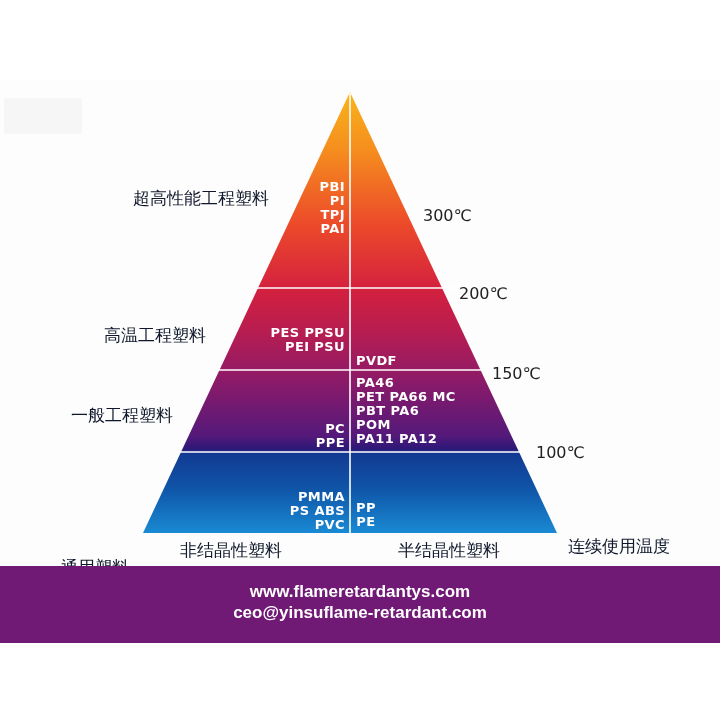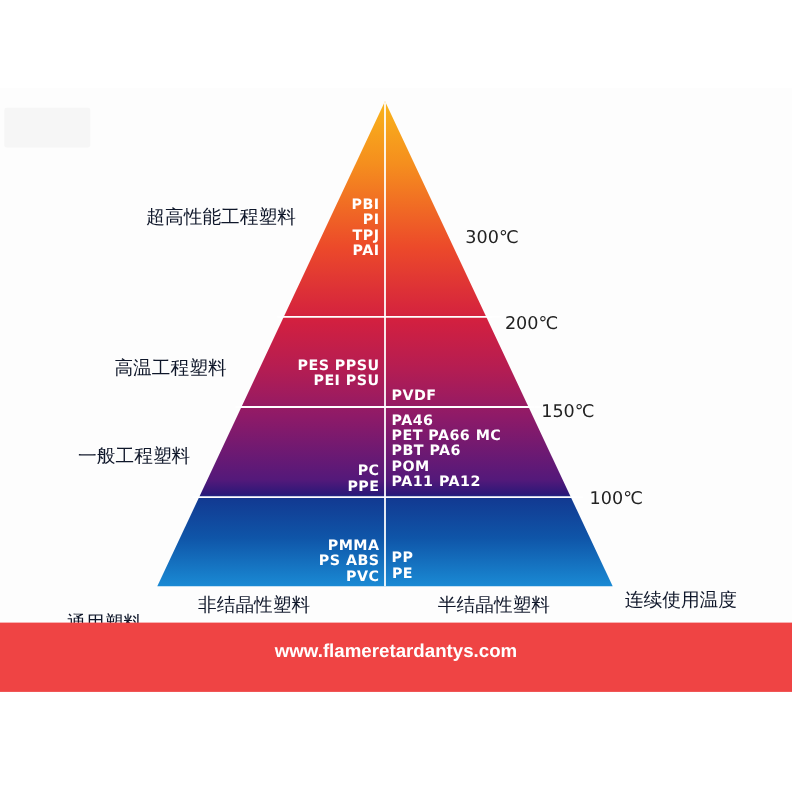--- a/index.html
+++ b/index.html
@@ -25,22 +25,22 @@
   .temp { font-size:16px; color:#222; }
   .mat {
     position:absolute; color:#fff; font-size:13px; line-height:14px;
     font-weight:bold; letter-spacing:0.4px; white-space:nowrap;
     font-family:"DejaVu Sans", sans-serif;
   }
   .mat div { height:14px; }
   .mat.left { text-align:right; }
   .mat.right { text-align:left; }
   .footer {
-    position:absolute; left:0; top:566px; width:720px; height:63px;
-    background:#ef4444; color:#fff; text-align:center;
+    position:absolute; left:0; top:566px; width:720px; height:77px;
+    background:#701a75; color:#fff; text-align:center;
     font-family:"Liberation Sans", sans-serif; font-weight:bold;
     font-size:17px; line-height:21px;
   }
   .footer .inner { position:absolute; left:0; right:0; top:15px; }
 </style>
 </head>
 <body>
 
 <div class="stage">
   <div class="faint-panel"></div>
@@ -123,15 +123,16 @@
     <div>PE</div>
   </div>
 
   <div class="lbl" style="left:180px; top:540px;">非结晶性塑料</div>
   <div class="lbl" style="left:398px; top:540px;">半结晶性塑料</div>
   <div class="lbl" style="left:568px; top:536px;">连续使用温度</div>
 
   <div class="footer">
     <div class="inner">
       <div>www.flameretardantys.com</div>
+      <div>ceo@yinsuflame-retardant.com</div>
     </div>
   </div>
 </div>
 
 </body></html>

